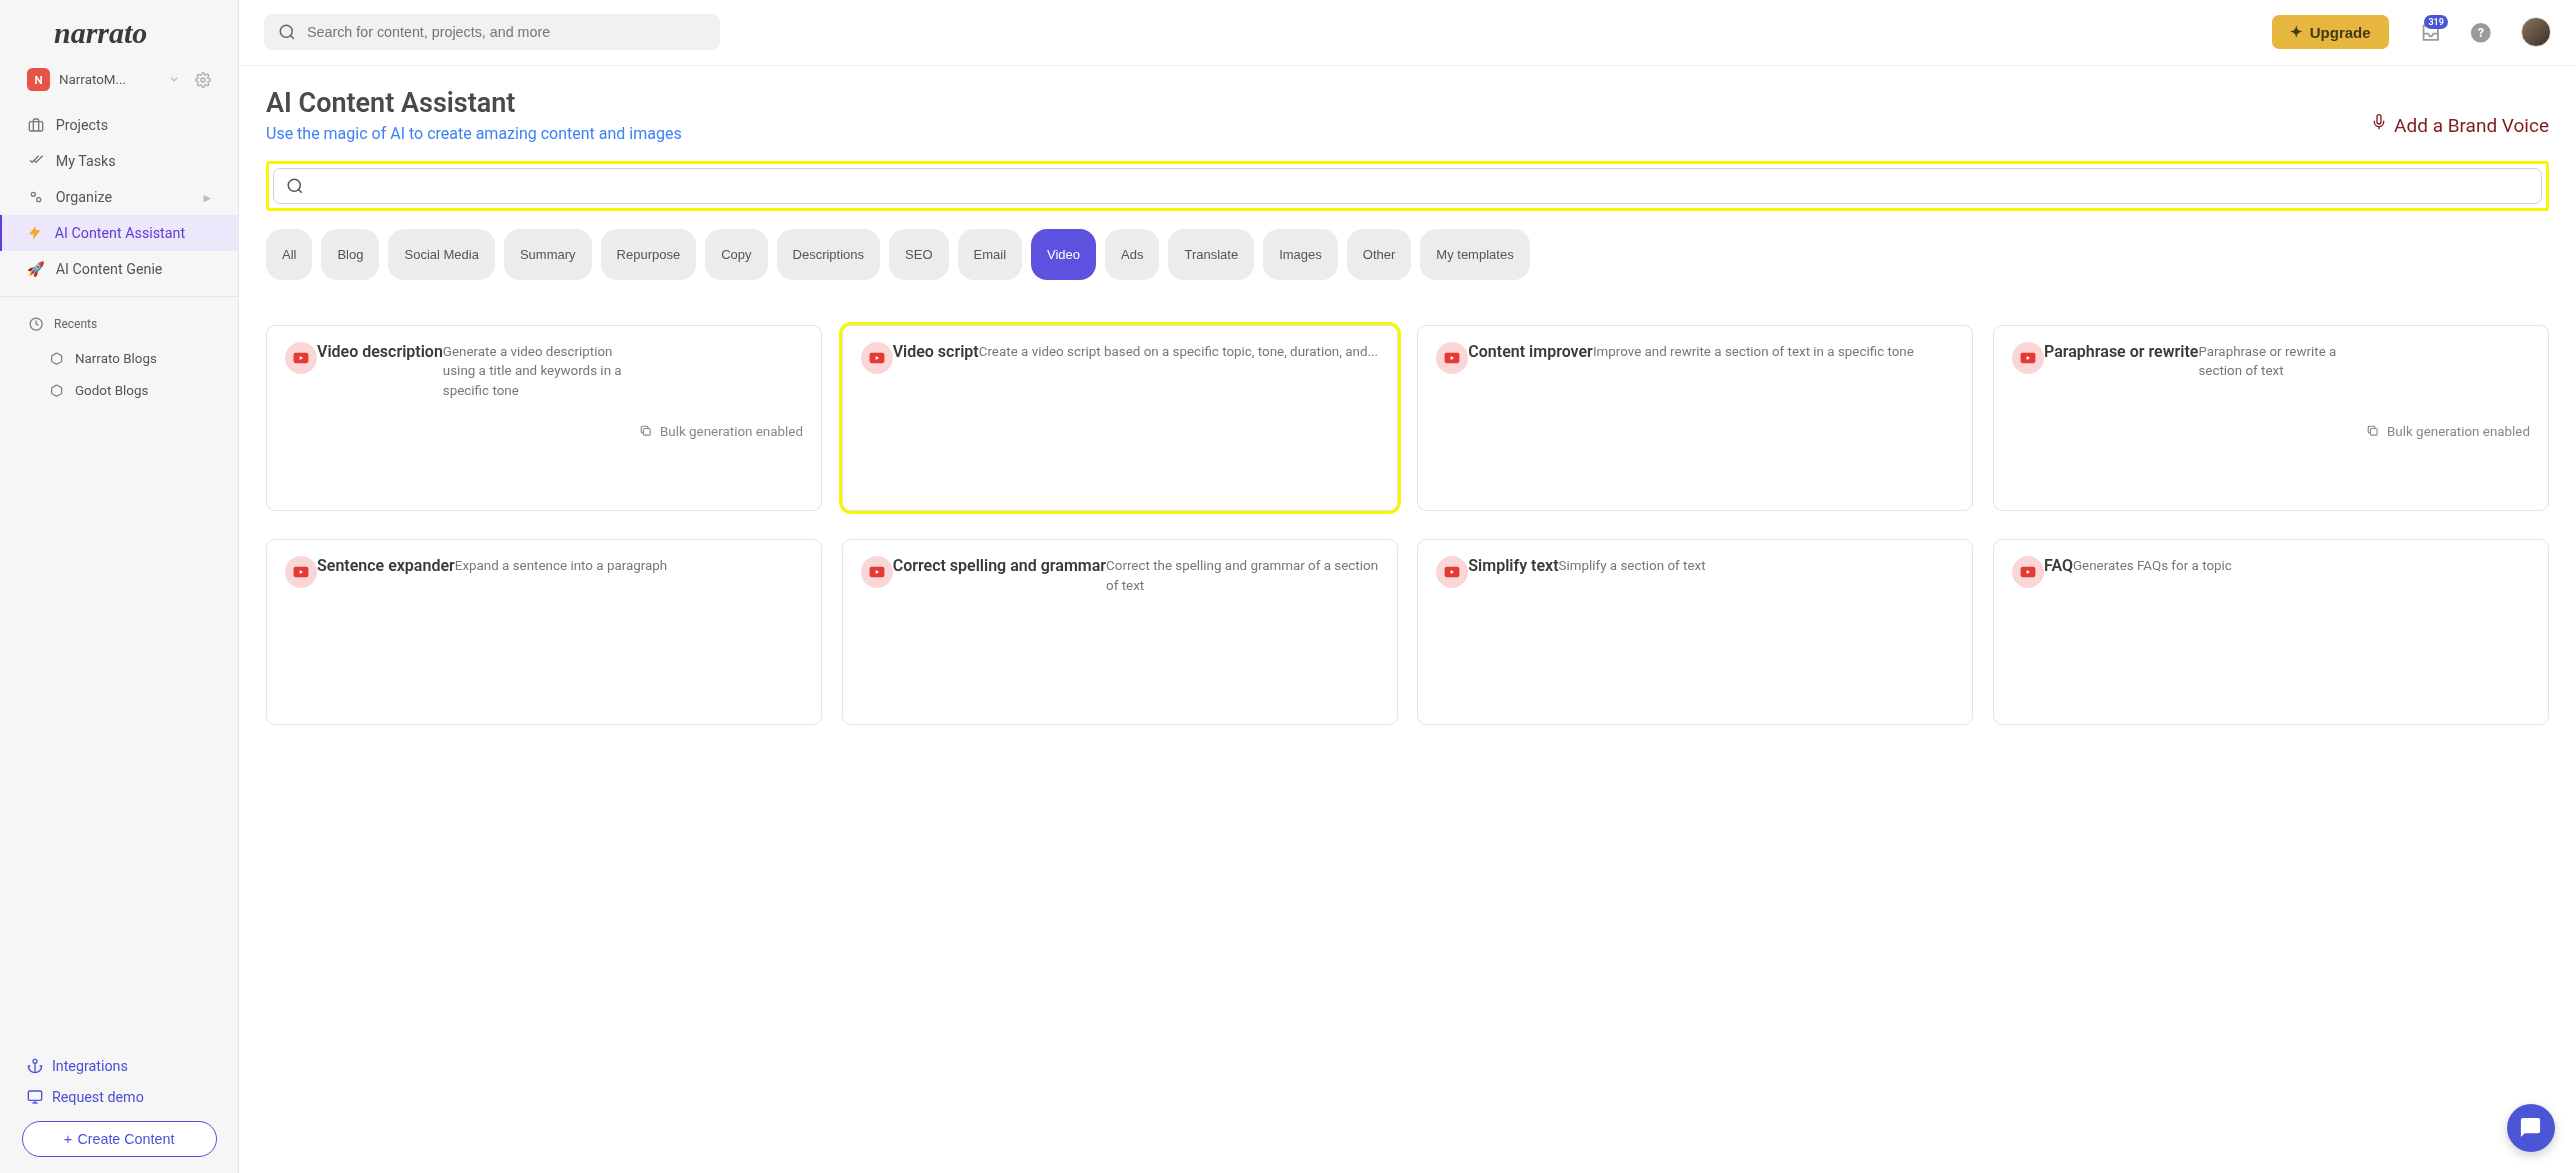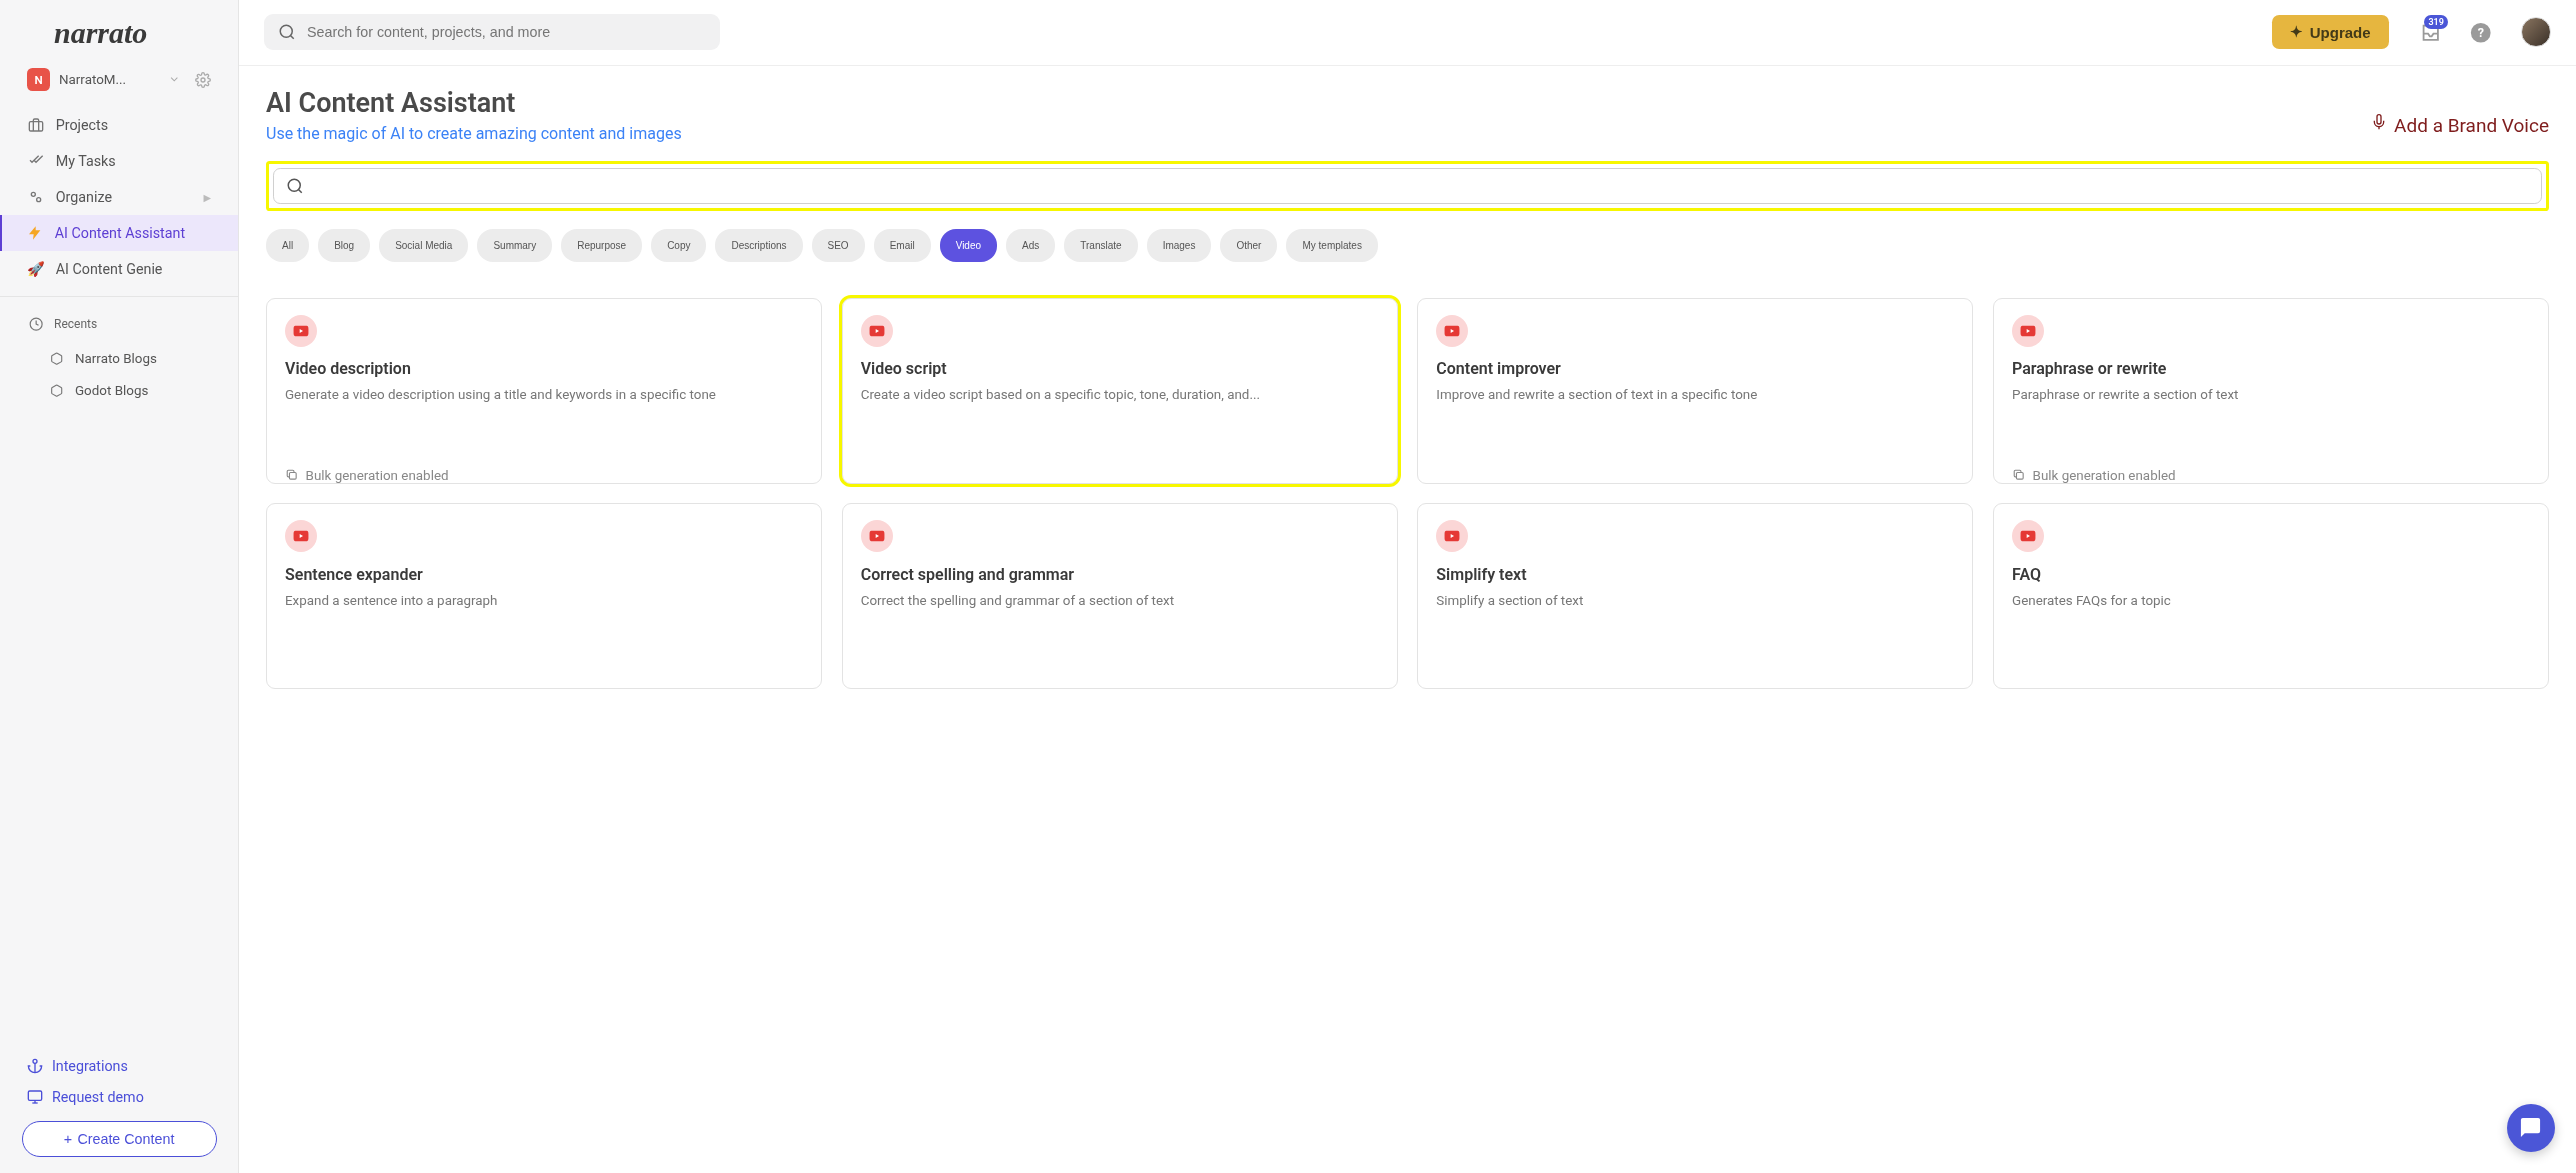--- a/index.html
+++ b/index.html
@@ -34,24 +34,24 @@
 .avatar { width: 30px; height: 30px; border-radius: 50%; background: linear-gradient(135deg,#8a7560,#3a3028); border: 0.9px solid #ddd; }
 .content { padding: 21.5px 27px; overflow-y: auto; flex: 1; }
 .page-title { font-size: 27px; font-weight: 600; color: #4a4a4a; }
 .page-sub { font-size: 16px; color: #3b82f6; margin-top: 5.4px; }
 .header-row { display: flex; align-items: flex-start; justify-content: space-between; }
 .brand-voice { color: #7f1d1d; font-size: 19px; display: flex; gap: 7.2px; cursor: pointer; margin-top: 27px; }
 .use-case-highlight { border: 3.6px solid #f7f700; border-radius: 3.6px; padding: 3.6px; margin-top: 18px; }
 .use-case-search { border: 0.9px solid #d0d0d0; border-radius: 7.2px; padding: 8px 12.5px; display: flex; align-items: center; gap: 9px; }
 .use-case-search input { border: none; outline: none; font-size: 15px; width: 100%; color: #666; }
 .chips { display: flex; flex-wrap: wrap; gap: 9px; margin-top: 18px; }
-.chip { background: #ececec; color: #555; padding: 11px 16px; border-radius: 16px; font-size: 10px; cursor: pointer; border: none; text-align: center; }
+.chip { background: #ececec; color: #555; padding: 18px 16px; border-radius: 16px; font-size: 13px; cursor: pointer; border: none; text-align: center; }
 .chip.active { background: #5d52e0; color: #fff; }
 .cards { display: grid; grid-template-columns: repeat(4, 1fr); gap: 19.7px; margin-top: 36px; }
-.card { border: 0.9px solid #e3e3e3; border-radius: 9px; padding: 16px 18px 0; min-height: 186px; display: flex; flex-direction: column; cursor: pointer; background: #fff; }
+.card { border: 0.9px solid #e3e3e3; border-radius: 9px; padding: 16px 18px 0; min-height: 186px; display: flex; flex-direction: row; cursor: pointer; background: #fff; margin-top: 9px; }
 .card.highlighted { outline: 3.6px solid #f7f700; }
 .card-icon { width: 32px; height: 32px; border-radius: 50%; background: #fbd6d6; display: flex; align-items: center; justify-content: center; margin-bottom: 12.5px; }
 .card-title { font-size: 16px; font-weight: 600; color: #3a3a3a; margin-bottom: 7.2px; }
 .card-desc { font-size: 13.4px; color: #777; line-height: 1.45; flex: 1; }
 .card-bulk { font-size: 13.4px; color: #888; display: flex; align-items: center; gap: 7.2px; margin-top: 10.7px; }
 .fab { position: fixed; bottom: 21.5px; right: 21.5px; width: 48px; height: 48px; border-radius: 50%; background: #4b56d7; display: flex; align-items: center; justify-content: center; color: #fff; cursor: pointer; box-shadow: 0 3.6px 10.7px rgba(0,0,0,.2); }
 svg { display: block; }
 .nav-chev { margin-left: auto; color: #bbb; font-size: 9.8px; }
 </style>
 </head>

